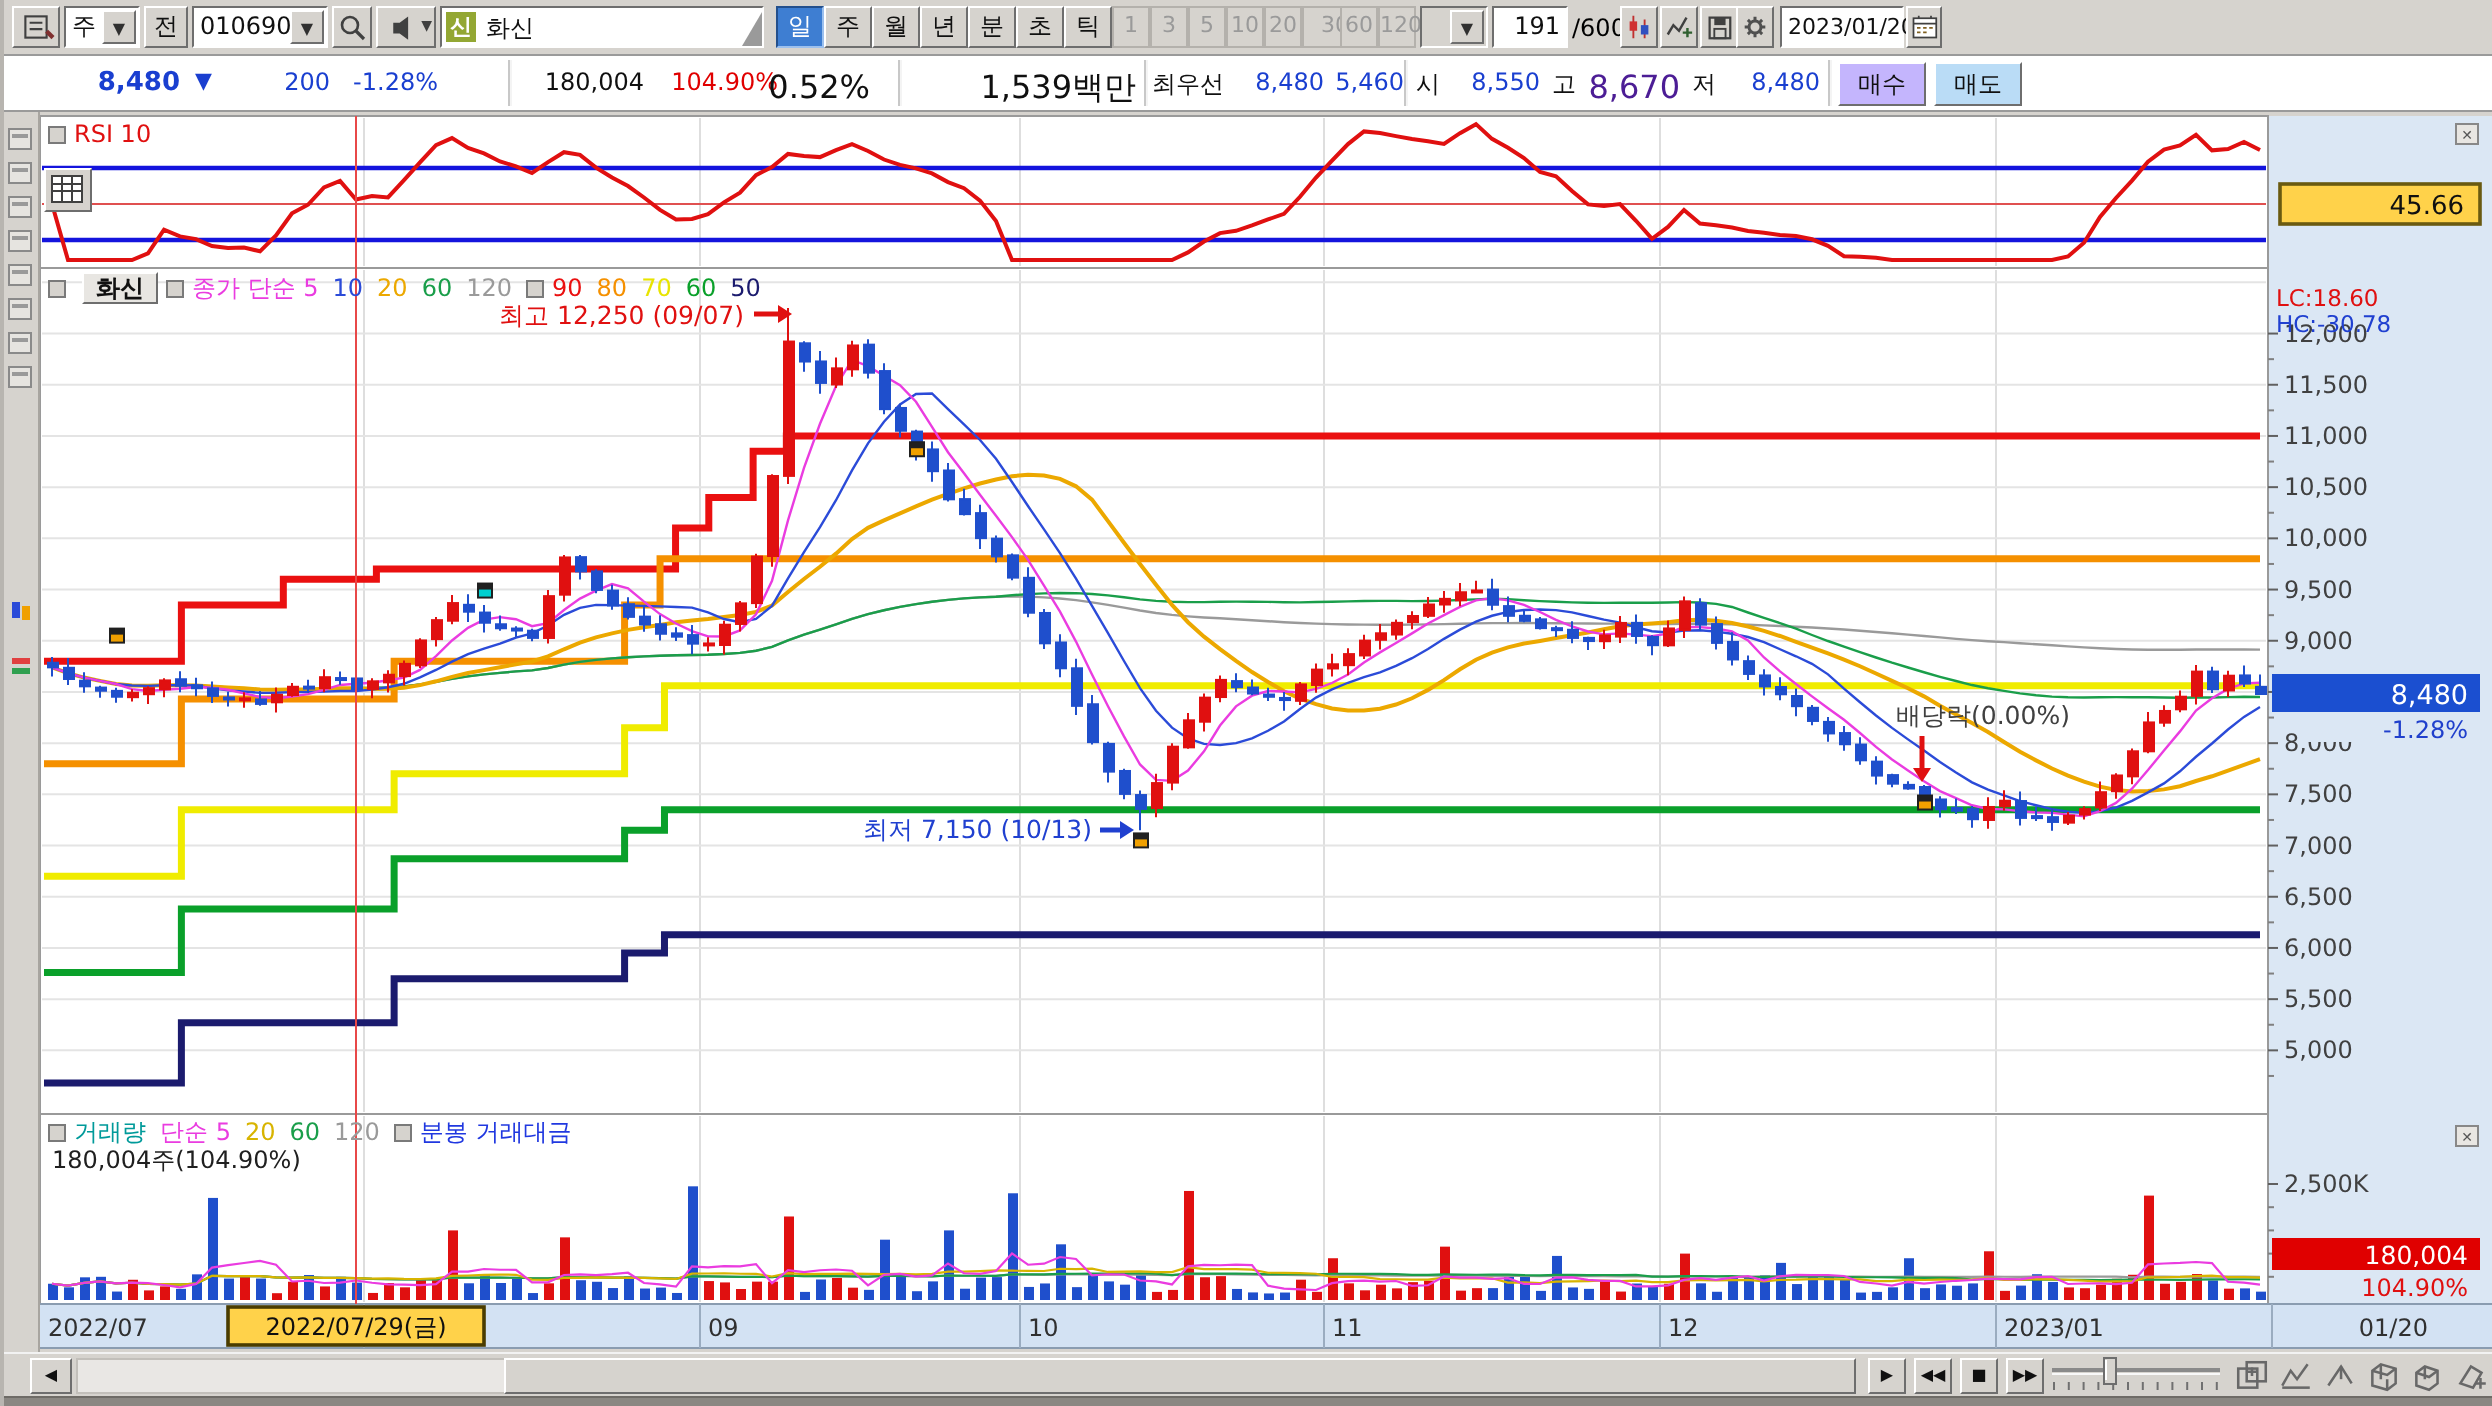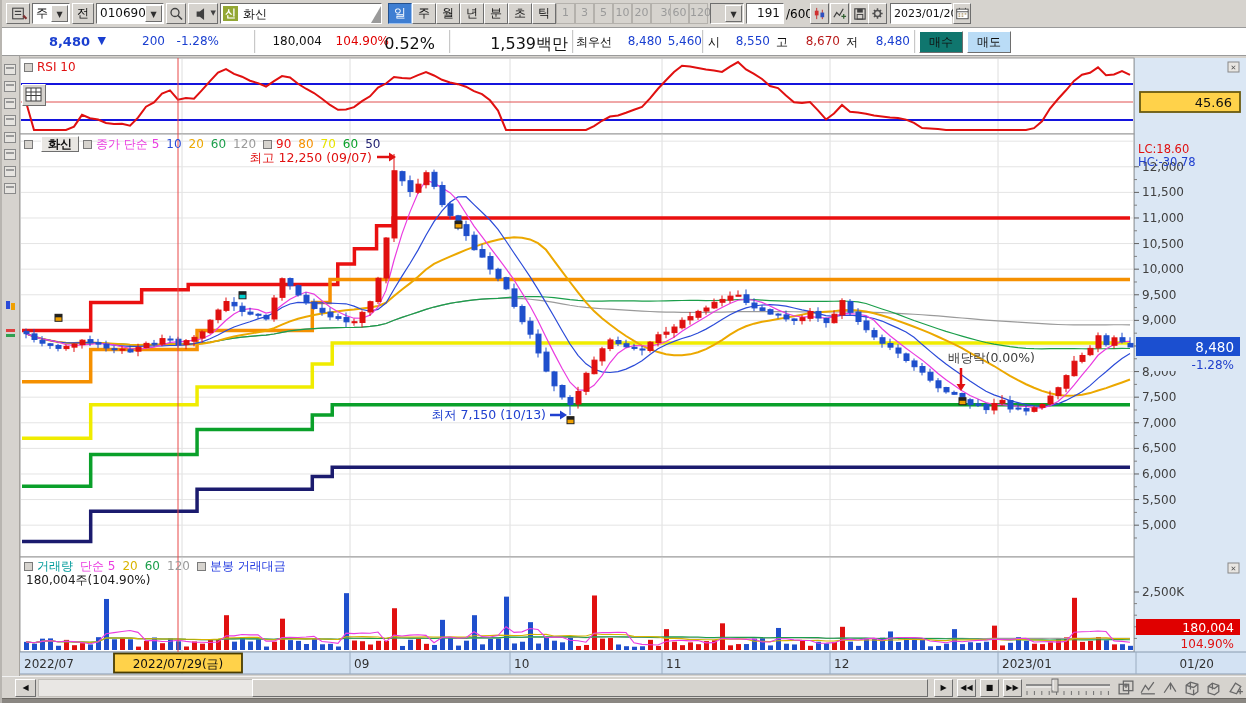--- a/index.html
+++ b/index.html
@@ -130,29 +130,29 @@
       <span class="iv" style="color: rgb(16, 16, 16); font-size: 12px; right: 926px;">180,004</span>
       <span class="iv" style="color: rgb(224, 0, 0); font-size: 12px; right: 859px;">104.90%</span>
       <span class="iv" style="color: rgb(16, 16, 16); font-size: 16px; right: 813px;">0.52%</span>
       <span class="iv" style="color: rgb(16, 16, 16); font-size: 16px; right: 680px;">1,539백만</span>
       <span class="iv" style="color: rgb(16, 16, 16); font-size: 12px; left: 574px;">최우선</span>
       <span class="iv" style="color: rgb(26, 63, 208); font-size: 12px; right: 586px;">8,480</span>
       <span class="iv" style="color: rgb(26, 63, 208); font-size: 12px; right: 546px;">5,460</span>
       <span class="iv" style="color: rgb(16, 16, 16); font-size: 12px; left: 706px;">시</span>
       <span class="iv" style="color: rgb(26, 63, 208); font-size: 12px; right: 478px;">8,550</span>
       <span class="iv" style="color: rgb(16, 16, 16); font-size: 12px; left: 774px;">고</span>
-      <span class="iv" style="color: #b91c1c; font-size: 12px; right: 408px; margin-left: 40px;">8,670</span>
+      <span class="iv" style="color: #4c1d95; font-size: 16px; right: 408px; margin-left: 40px;">8,670</span>
       <span class="iv" style="color: rgb(16, 16, 16); font-size: 12px; left: 844px;">저</span>
       <span class="iv" style="color: rgb(26, 63, 208); font-size: 12px; right: 338px;">8,480</span>
       <div class="divider" style="left: 252px;"></div>
       <div class="divider" style="left: 447px;"></div>
       <div class="divider" style="left: 570px;"></div>
       <div class="divider" style="left: 700px;"></div>
       <div class="divider" style="left: 912px;"></div>
-      <div class="tradebtn" style="left: 917px; background: #0f766e;">매수</div>
+      <div class="tradebtn" style="left: 917px; background: #c4b5fd;">매수</div>
       <div class="tradebtn" style="left: 965px; background: rgb(186, 220, 246);">매도</div>
     </div>
   <div id="left-strip">
       <div class="strip-ic" style="top: 8px;">
         <i></i>
       </div>
       <div class="strip-ic" style="top: 25px;">
         <i></i>
       </div>
       <div class="strip-ic" style="top: 42px;">

